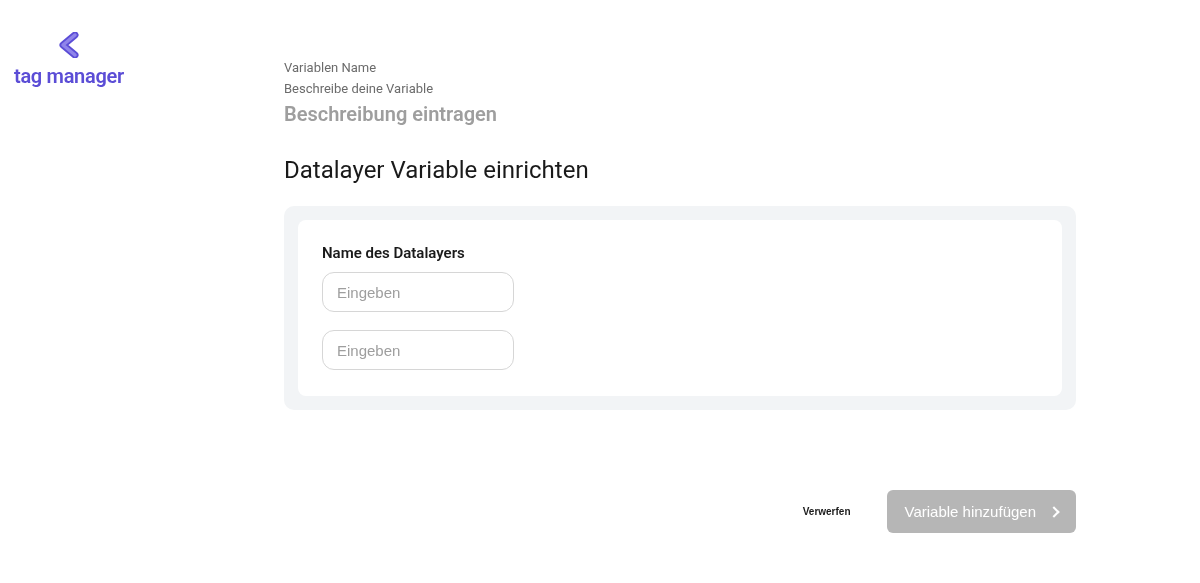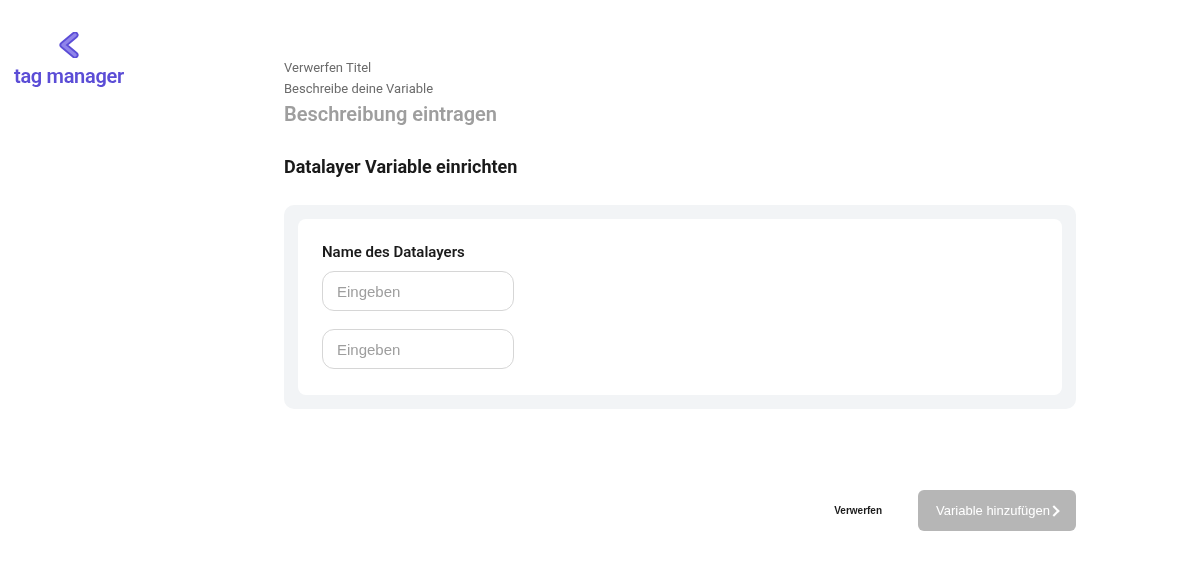--- a/index.html
+++ b/index.html
@@ -41,24 +41,24 @@
       margin-bottom: 6px;
     }
     .field-placeholder-large {
       font-size: 20px;
       font-weight: 600;
       color: #9e9e9e;
       margin-bottom: 30px;
       cursor: text;
     }
     .section-title {
-      font-size: 18px;
-      font-weight: 700;
+      font-size: 24px;
+      font-weight: 400;
       color: #1a1a1a;
-      margin-bottom: 28px;
+      margin-bottom: 22px;
     }
     .panel-outer {
       background: #f2f4f6;
       border-radius: 10px;
       padding: 14px;
     }
     .panel-inner {
       background: #ffffff;
       border-radius: 8px;
       padding: 24px 24px 26px 24px;
@@ -117,26 +117,26 @@
       font-weight: 600;
       color: #1a1a1a;
       cursor: pointer;
       padding: 10px 8px;
     }
     .btn-add {
       background: #b6b6b6;
       border: none;
       border-radius: 6px;
       color: #ffffff;
-      font-size: 13px;
+      font-size: 15px;
       font-weight: 500;
       padding: 13px 18px;
       display: flex;
       align-items: center;
-      gap: 0;
+      gap: 14px;
       cursor: pointer;
     }
     .btn-add .chevron {
       display: inline-flex;
       width: 8px;
       height: 8px;
       border-top: 2px solid #ffffff;
       border-right: 2px solid #ffffff;
       transform: rotate(45deg);
     }
@@ -148,21 +148,21 @@
   <span class="logo-icon">
     <svg viewBox="0 0 26 26" width="26" height="26">
       <path d="M19 3 L7 13 L19 23" fill="none" stroke="#5b4dd6" stroke-width="7" stroke-linecap="round" stroke-linejoin="round"></path>
       <path d="M19 3 L7 13 L19 23" fill="none" stroke="#8f84ea" stroke-width="3.5" stroke-linecap="round" stroke-linejoin="round"></path>
     </svg>
   </span>
   <span class="logo-text"><span>tag manager</span></span>
 </div>
 
 <div class="main">
-  <div class="field-label-small">Verwerfen Titel</div>
+  <div class="field-label-small">Variablen Name</div>
 
   <div class="field-label-small">Beschreibe deine Variable</div>
   <div class="field-placeholder-large">Beschreibung eintragen</div>
 
   <div class="section-title">Datalayer Variable einrichten</div>
 
   <div class="panel-outer">
     <div class="panel-inner">
       <div class="form-group">
         <div class="form-label">

